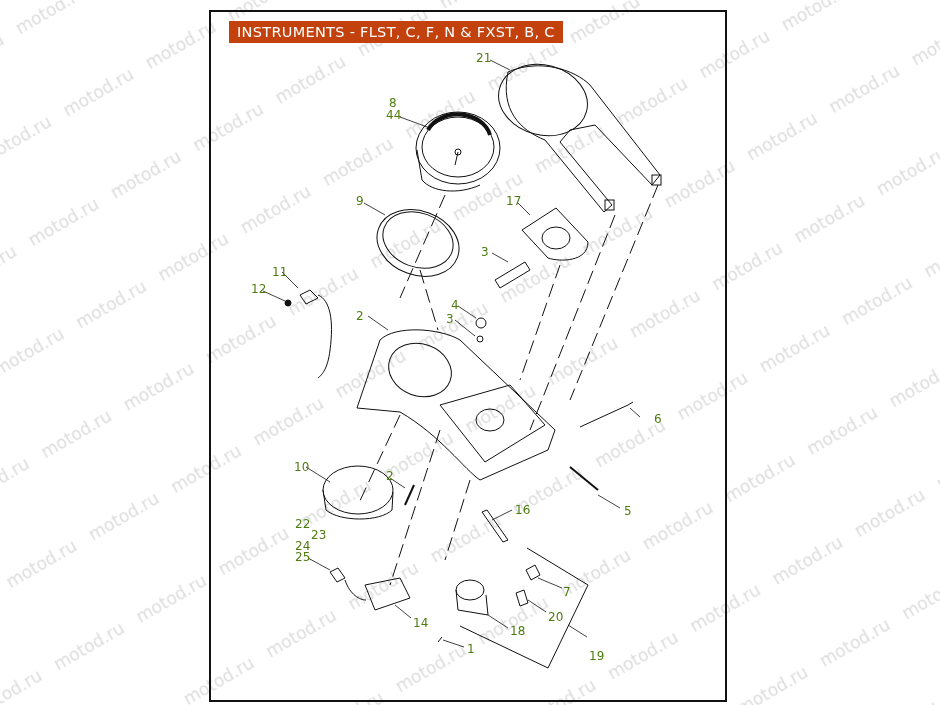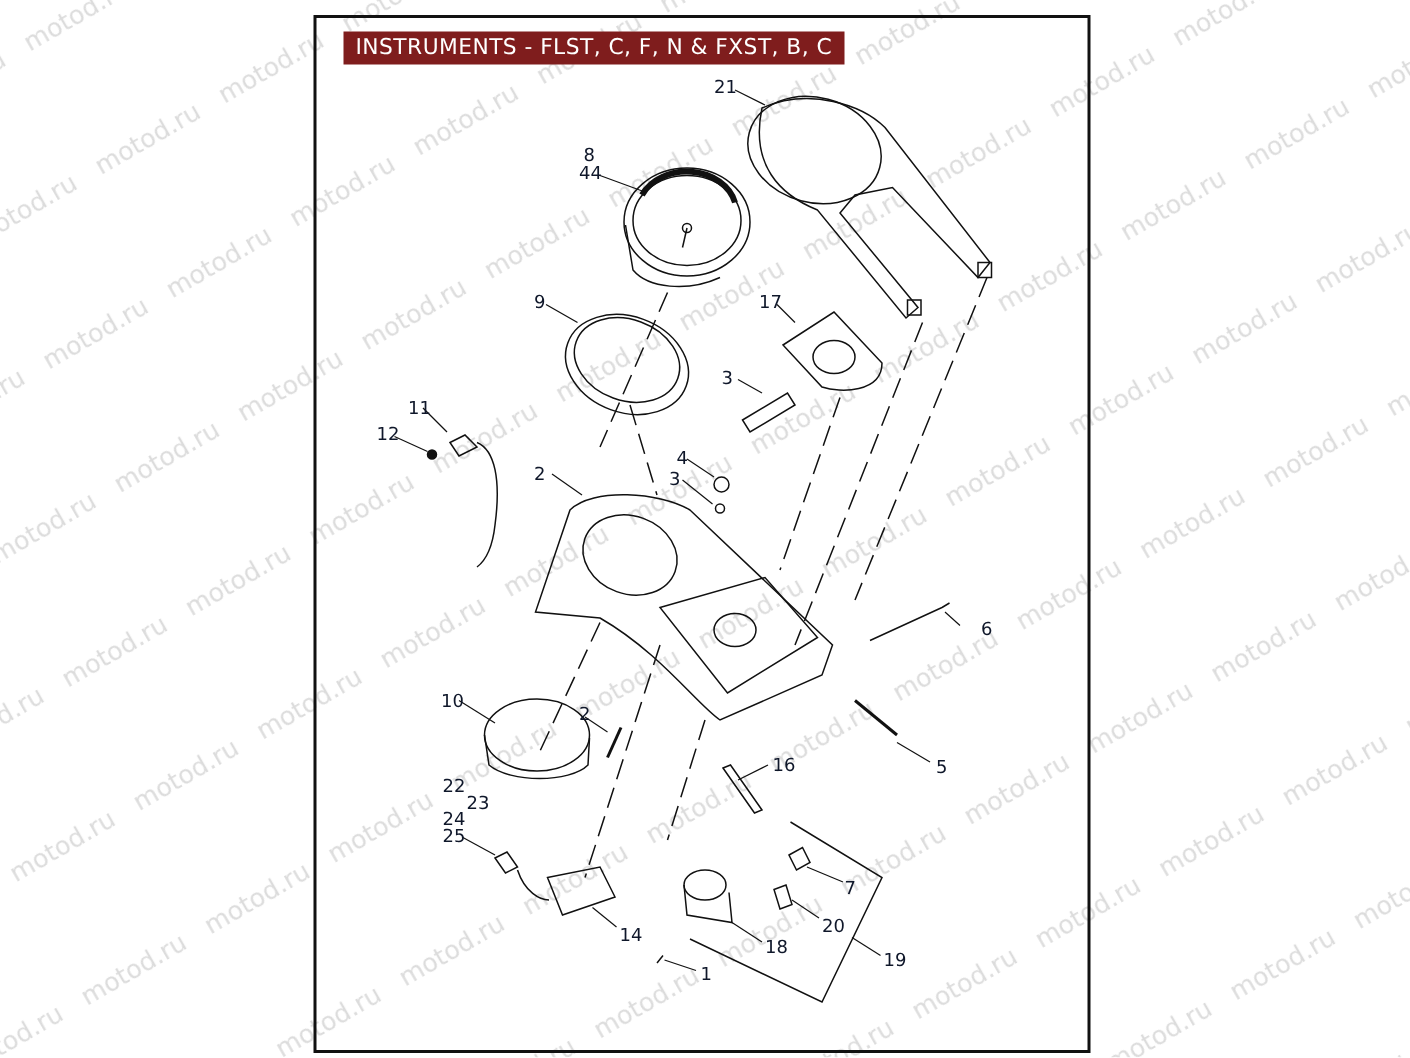--- a/index.html
+++ b/index.html
@@ -1,21 +1,21 @@
 <!DOCTYPE html>
 <html><head>
 <meta charset="utf-8">
 <style>
   html,body{margin:0;padding:0;background:#fff;}
   body{width:940px;height:705px;position:relative;overflow:hidden;font-family:"DejaVu Sans",sans-serif;}
   .wm{position:absolute;left:0;top:0;width:940px;height:705px;pointer-events:none;}
   .frame{position:absolute;left:209px;top:10px;width:518px;height:692px;border:2px solid #111;box-sizing:border-box;background:transparent;}
-  .title{position:absolute;left:229px;top:21px;height:22px;padding:0 8px;background:#7f1d1d;color:#fff;font-size:14.5px;line-height:22px;letter-spacing:0.3px;white-space:nowrap;}
+  .title{position:absolute;left:229px;top:21px;height:22px;padding:0 8px;background:#c2410c;color:#fff;font-size:14.5px;line-height:22px;letter-spacing:0.3px;white-space:nowrap;}
   svg.art{position:absolute;left:0;top:0;}
-  .callout{position:absolute;font-size:12px;color:#0f172a;line-height:12px;}
+  .callout{position:absolute;font-size:12px;color:#4d7c0f;line-height:12px;}
 </style>
 </head>
 <body>
 
 <svg class="wm" width="940" height="705">
   <defs>
     <pattern id="wmp" width="95" height="95" patternUnits="userSpaceOnUse" patternTransform="rotate(-30)">
       <text x="0" y="40" font-family="DejaVu Sans, sans-serif" font-size="17" fill="#dcdcdc">motod.ru</text>
     </pattern>
   </defs>
@@ -147,21 +147,21 @@
   <span class="callout" style="left:356px;top:195px">9</span>
   <span class="callout" style="left:294px;top:461px">10</span>
   <span class="callout" style="left:272px;top:266px">11</span>
   <span class="callout" style="left:251px;top:283px">12</span>
   <span class="callout" style="left:481px;top:246px">3</span>
   <span class="callout" style="left:413px;top:617px">14</span>
   <span class="callout" style="left:356px;top:310px">2</span>
   <span class="callout" style="left:515px;top:504px">16</span>
   <span class="callout" style="left:506px;top:195px">17</span>
   <span class="callout" style="left:510px;top:625px">18</span>
-  <span class="callout" style="left:589px;top:634px">19</span>
+  <span class="callout" style="left:589px;top:650px">19</span>
   <span class="callout" style="left:548px;top:611px">20</span>
   <span class="callout" style="left:476px;top:52px">21</span>
   <span class="callout" style="left:295px;top:518px">22</span>
   <span class="callout" style="left:311px;top:529px">23</span>
   <span class="callout" style="left:295px;top:540px">24</span>
   <span class="callout" style="left:295px;top:551px">25</span>
   <span class="callout" style="left:386px;top:109px">44</span>
 </div>
 
 </body></html>

